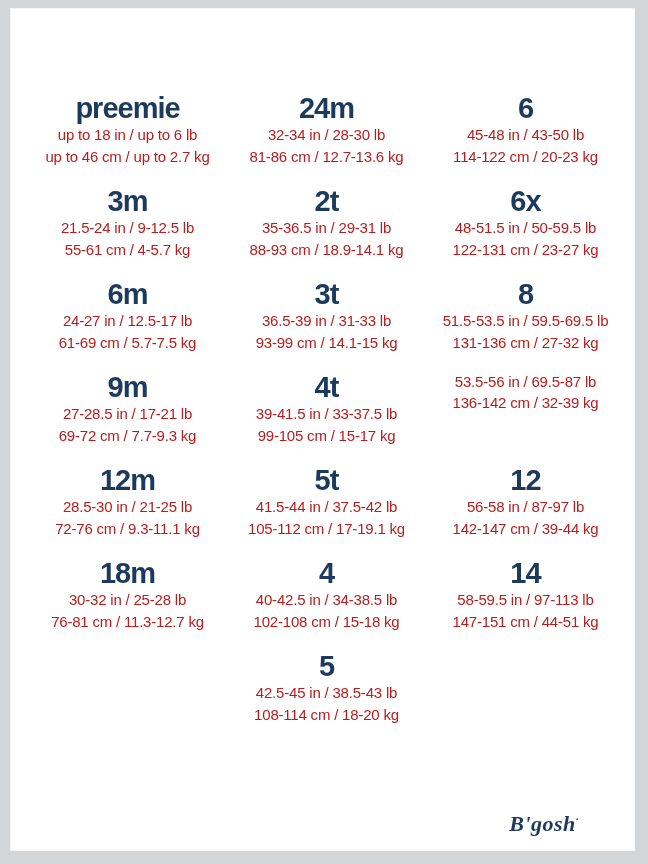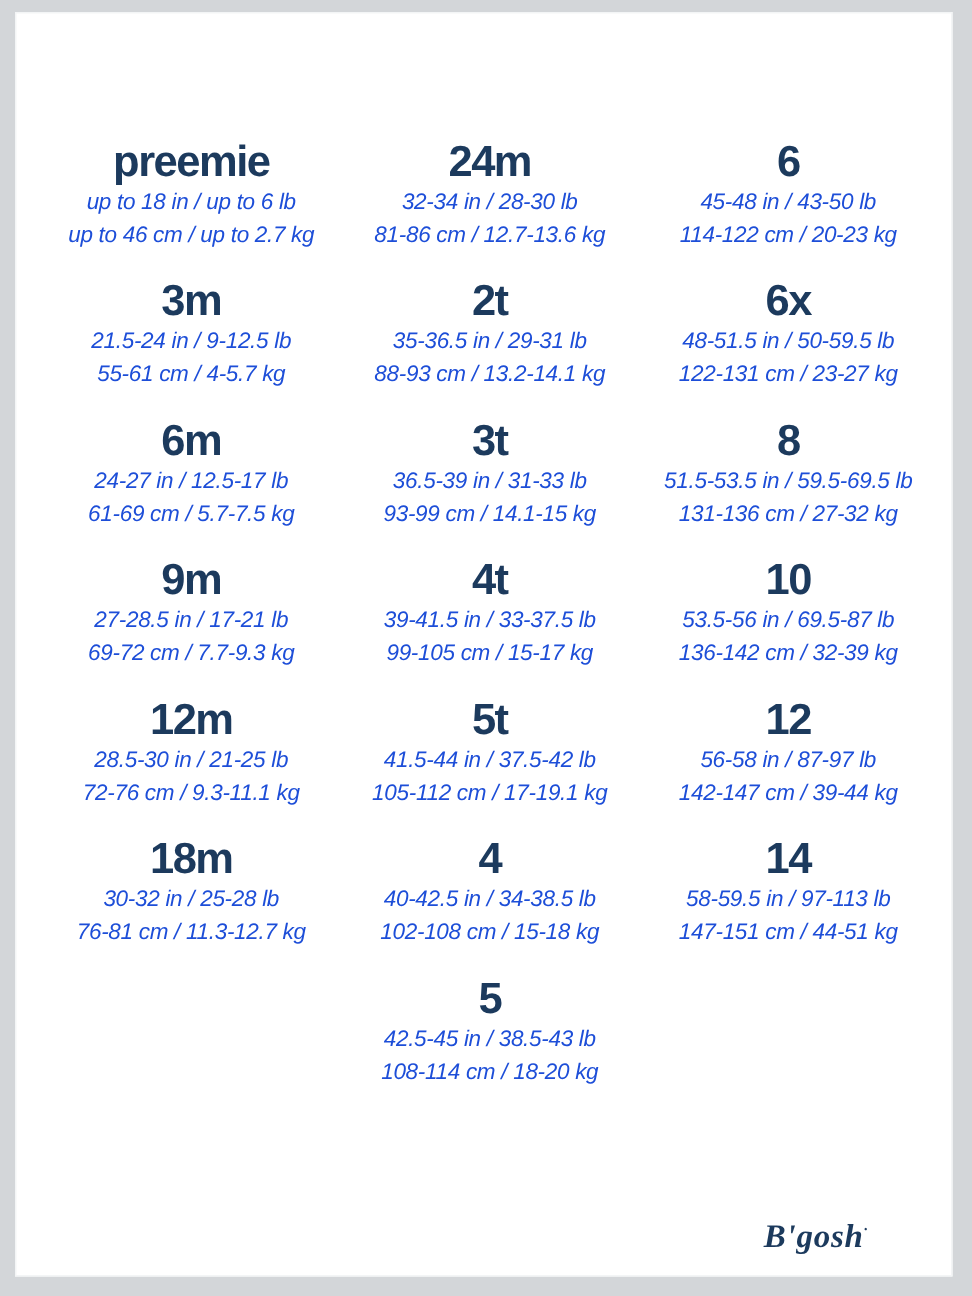--- a/index.html
+++ b/index.html
@@ -38,24 +38,23 @@
   }
   .label {
     font-size: 29px;
     font-weight: bold;
     color: #1c3a5d;
     line-height: 1.12;
     letter-spacing: -1px;
   }
   .sub {
     font-size: 15px;
-    color: #1d4ed8;
+    color: #b91c1c;
     line-height: 1.42;
     letter-spacing: -0.2px;
-    font-style: italic;
   }
   .logo {
     position: absolute;
     right: 16px;
     bottom: 14px;
     text-align: center;
     color: #1c3a5d;
     width: 150px;
   }
   .wordmark {
@@ -128,21 +127,21 @@
 
     <div class="col">
       <div class="entry">
         <div class="label">24m</div>
         <div class="sub">32-34 in / 28-30 lb</div>
         <div class="sub">81-86 cm / 12.7-13.6 kg</div>
       </div>
       <div class="entry">
         <div class="label">2t</div>
         <div class="sub">35-36.5 in / 29-31 lb</div>
-        <div class="sub">88-93 cm / 13.2-14.1 kg</div>
+        <div class="sub">88-93 cm / 18.9-14.1 kg</div>
       </div>
       <div class="entry">
         <div class="label">3t</div>
         <div class="sub">36.5-39 in / 31-33 lb</div>
         <div class="sub">93-99 cm / 14.1-15 kg</div>
       </div>
       <div class="entry">
         <div class="label">4t</div>
         <div class="sub">39-41.5 in / 33-37.5 lb</div>
         <div class="sub">99-105 cm / 15-17 kg</div>
@@ -174,21 +173,20 @@
         <div class="label">6x</div>
         <div class="sub">48-51.5 in / 50-59.5 lb</div>
         <div class="sub">122-131 cm / 23-27 kg</div>
       </div>
       <div class="entry">
         <div class="label">8</div>
         <div class="sub">51.5-53.5 in / 59.5-69.5 lb</div>
         <div class="sub">131-136 cm / 27-32 kg</div>
       </div>
       <div class="entry">
-        <div class="label">10</div>
         <div class="sub">53.5-56 in / 69.5-87 lb</div>
         <div class="sub">136-142 cm / 32-39 kg</div>
       </div>
       <div class="entry">
         <div class="label">12</div>
         <div class="sub">56-58 in / 87-97 lb</div>
         <div class="sub">142-147 cm / 39-44 kg</div>
       </div>
       <div class="entry">
         <div class="label">14</div>

